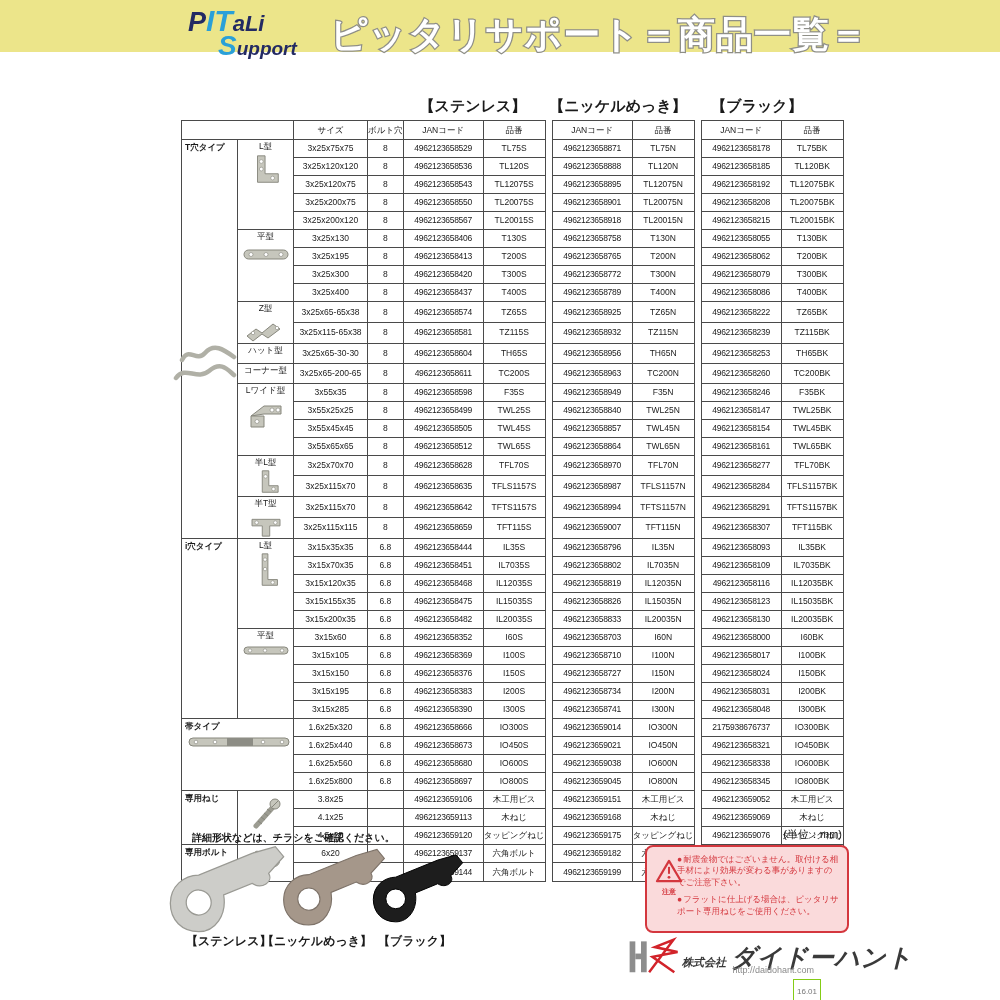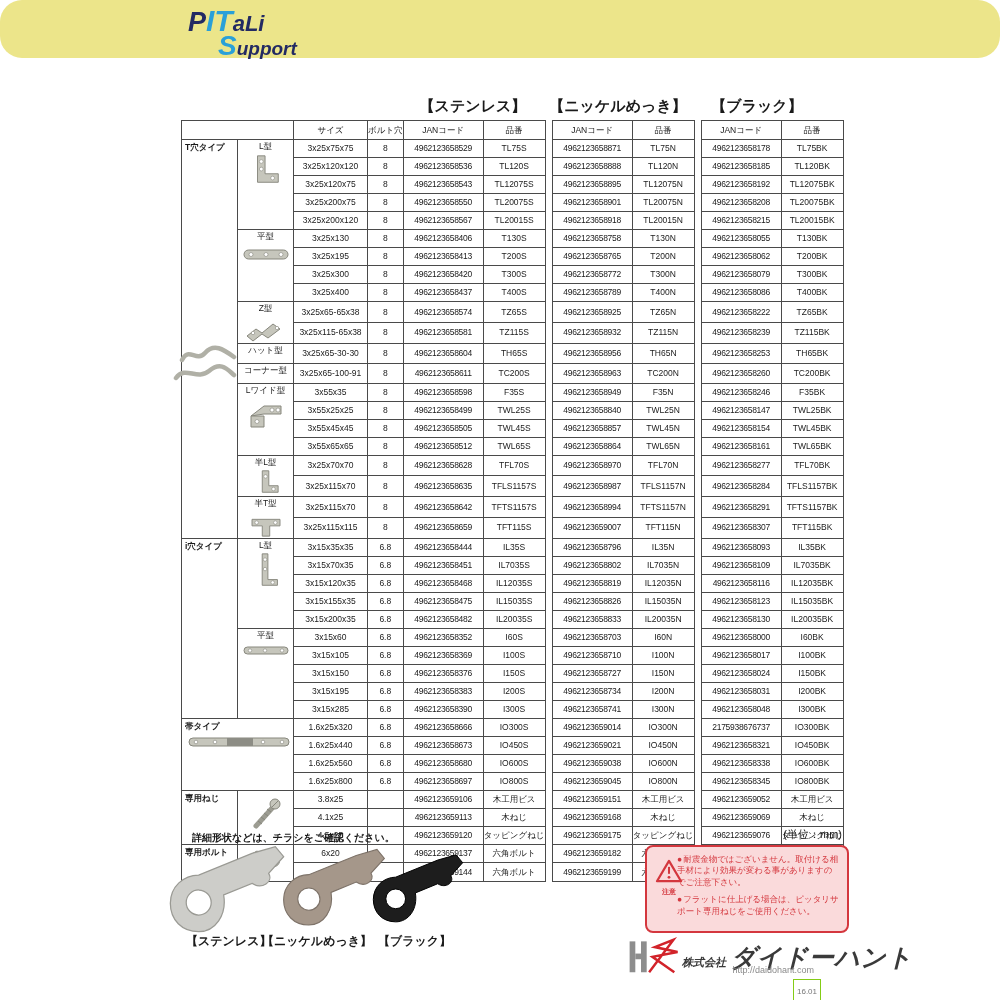--- a/index.html
+++ b/index.html
@@ -1,20 +1,20 @@
 <!DOCTYPE html>
 <html><head>
 <meta charset="utf-8">
 <style>
   html,body{margin:0;padding:0;}
   body{width:1000px;height:1000px;position:relative;background:#fff;
        font-family:"Liberation Sans","DejaVu Sans",sans-serif;color:#1a1a1a;overflow:hidden;}
 
   
-  .band{position:absolute;left:0;top:8;width:1000px;height:58px;background:#ece58a;border-radius:22px;}
+  .band{position:absolute;left:0;top:8;width:1000px;height:52px;background:#ece58a;}
   .logo{position:absolute;left:188px;top:6px;font-style:italic;font-weight:bold;line-height:1;}
   .logo .p{color:#232a63;font-size:27px;}
   .logo .it{color:#2aa0d8;font-size:30px;}
   .logo .ali{color:#232a63;font-size:22px;}
   .logo-bot{margin:-4px 0 0 30px;}
   .logo .s{color:#2aa0d8;font-size:28px;}
   .logo .upport{color:#232a63;font-size:19px;}
   .band-title{position:absolute;left:330px;top:10px;font-size:37px;font-weight:900;letter-spacing:1px;
       color:#fff;-webkit-text-stroke:2.5px #8f8f88;paint-order:stroke fill;
       text-shadow:0 0 1px #8f8f88;}
@@ -75,20 +75,21 @@
 
 <div class="band">
   <div class="logo">
     <div class="logo-top">
       <span class="p">P</span><span class="it">IT</span><span class="ali">aLi</span>
     </div>
     <div class="logo-bot">
       <span class="s">S</span><span class="upport">upport</span>
     </div>
   </div>
+  <div class="band-title">ピッタリサポート＝商品一覧＝</div>
 </div>
 
 <div class="finish-head" style="left:398px;">【ステンレス】</div>
 <div class="finish-head" style="left:543px;">【ニッケルめっき】</div>
 <div class="finish-head" style="left:682px;">【ブラック】</div>
 
 <table id="product-table">
   <colgroup>
     <col style="width:56px">
       <col style="width:56px">
@@ -304,21 +305,21 @@
       </tr>
       <tr>
         <td class="shape ovl" rowspan="1">
           <span class="shape-label">コーナー型</span>
           <span class="shape-icon">
             <svg width="64" height="24" viewBox="0 0 64 24">
               <path class="ic-line" d="M3 17 C12 4 24 20 36 10 S54 8 61 14"></path>
             </svg>
           </span>
         </td>
-        <td>3x25x65-100-91</td>
+        <td>3x25x65-200-65</td>
         <td>8</td>
         <td class="jan">4962123658611</td>
         <td>TC200S</td>
         <td class="gap"></td>
         <td class="jan">4962123658963</td>
         <td>TC200N</td>
         <td class="gap"></td>
         <td class="jan">4962123658260</td>
         <td>TC200BK</td>
       </tr>

